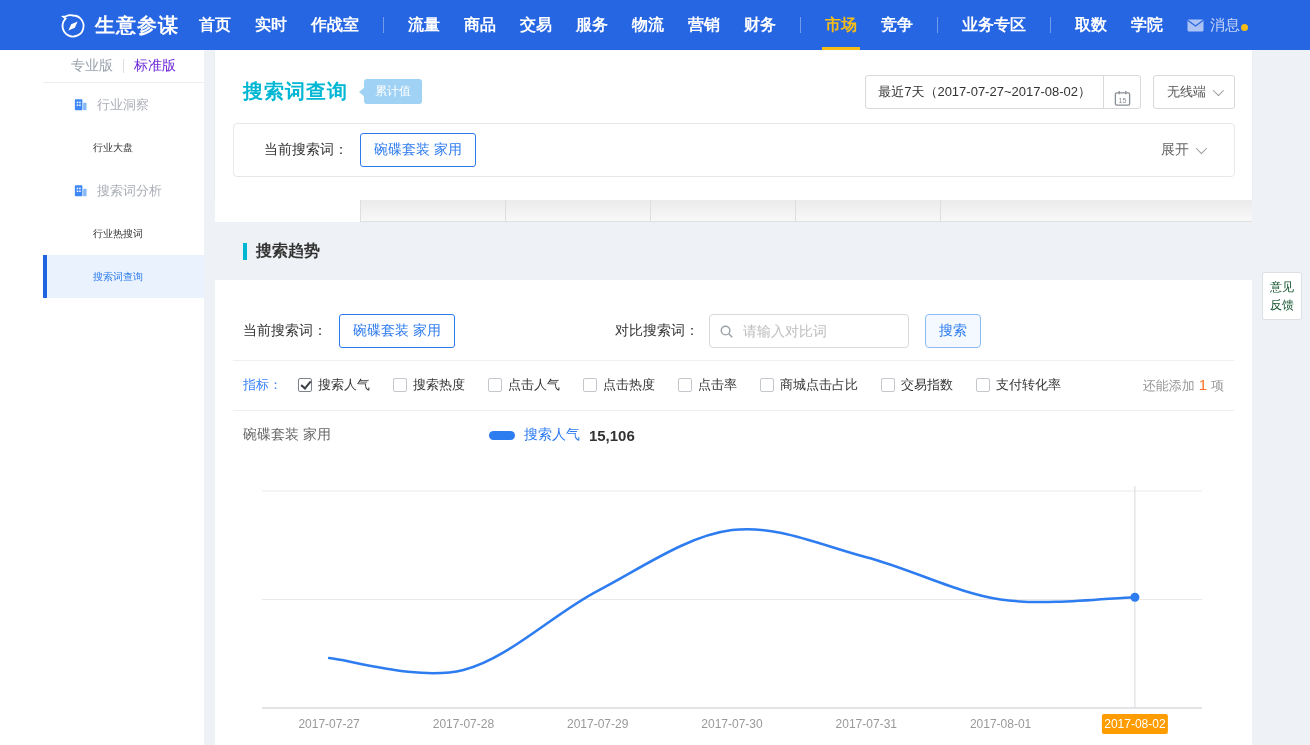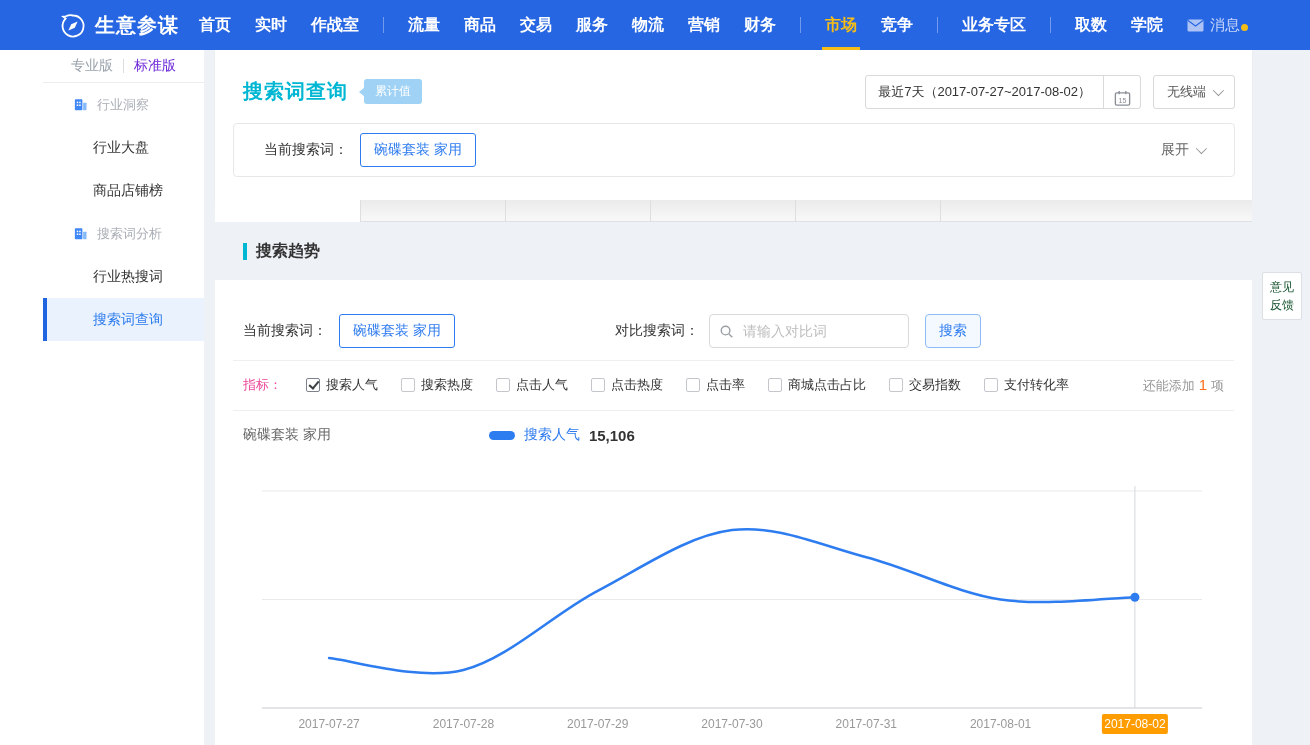--- a/index.html
+++ b/index.html
@@ -19,21 +19,21 @@
   
   .workspace{position:absolute;left:204px;top:50px;right:0;bottom:0;background:#eef1f5;}
   
   .sidebar{position:absolute;left:43px;top:50px;width:161px;bottom:0;background:#fff;z-index:2;}
   .side-versions{height:32px;display:flex;align-items:center;justify-content:center;font-size:14px;border-bottom:1px solid #ededed;}
   .ver-pro{color:#9aa3ad;cursor:pointer;}
   .ver-std{color:#6d28d9;cursor:pointer;}
   .ver-sep{width:1px;height:14px;background:#ddd;margin:0 10px;}
   .side-section{height:43px;display:flex;align-items:center;padding-left:30px;color:#a9adb5;font-size:13px;cursor:pointer;}
   .side-section svg{margin-right:9px;}
-  .side-item{height:43px;display:flex;align-items:center;padding-left:50px;color:#333;font-size:14px;cursor:pointer;}
+  .side-item{height:43px;display:flex;align-items:center;padding-left:50px;color:#333;font-size:10px;cursor:pointer;}
   .side-item.selected{background:#e9f2fd;color:#2d7bee;border-left:4px solid #2065df;padding-left:46px;}
   
   .header-card{position:absolute;left:215px;top:50px;width:1037px;height:150px;background:#fff;z-index:1;box-shadow:0 1px 2px rgba(0,0,0,.05);}
   .page-title-row{position:absolute;left:28px;top:28px;display:flex;align-items:center;}
   .page-title{font-size:20px;font-weight:bold;color:#00b7d3;letter-spacing:1px;}
   .title-badge{position:relative;margin-left:16px;background:#9fd2f5;color:#fff;font-size:12px;padding:4px 11px;border-radius:3px;}
   .title-badge::before{content:"";position:absolute;left:-5px;top:50%;margin-top:-5px;border-top:5px solid transparent;border-bottom:5px solid transparent;border-right:6px solid #9fd2f5;}
   .date-controls{position:absolute;right:17px;top:25px;display:flex;gap:12px;}
   .date-box{display:flex;align-items:center;height:32px;border:1px solid #d9d9d9;border-radius:3px;background:#fff;cursor:pointer;}
   .date-text{padding:0 12px;font-size:13px;color:#333;}
@@ -57,21 +57,21 @@
   .main-card{position:absolute;left:215px;top:280px;width:1037px;height:465px;background:#fff;z-index:1;}
   .row1{position:absolute;left:28px;top:32px;right:28px;height:38px;display:flex;align-items:center;}
   .cmp-label{margin-left:160px;font-size:14px;color:#333;}
   .cmp-input{margin-left:10px;width:200px;height:34px;border:1px solid #d9d9d9;border-radius:4px;display:flex;align-items:center;box-sizing:border-box;background:#fff;}
   .cmp-input input{border:none;outline:none;width:155px;font-size:14px;color:#333;font-family:inherit;background:transparent;}
   .cmp-input input::placeholder{color:#bdbdbd;}
   .cmp-input svg{margin:0 7px 0 9px;}
   .search-btn{margin-left:16px;height:34px;padding:0 13px;border:1px solid #8cbcf7;background:#f4f9ff;color:#2d7bee;font-size:14px;border-radius:4px;cursor:pointer;font-family:inherit;}
   .hr1{position:absolute;left:18px;right:18px;top:80px;border-top:1px solid #efefef;}
   .row2{position:absolute;left:28px;top:90px;right:28px;height:30px;display:flex;align-items:center;font-size:13px;}
-  .ind-label{color:#ec4899;margin-right:24px;}
+  .ind-label{color:#3b82f6;margin-right:16px;}
   .chk{display:flex;align-items:center;margin-right:23px;cursor:pointer;color:#333;}
   .cb{position:relative;width:14px;height:14px;border:1px solid #c3c7cc;border-radius:2px;background:#fff;margin-right:6px;box-sizing:border-box;}
   .cb.checked{border-color:#7d838c;}
   .cb.checked::after{content:"";position:absolute;left:4px;top:0px;width:4px;height:8px;border-right:2px solid #3c4043;border-bottom:2px solid #3c4043;transform:rotate(40deg);}
   .remain{margin-left:auto;color:#999;}
   .remain b{color:#ff6f1e;font-weight:normal;font-size:15px;margin:0 4px;}
   .hr2{position:absolute;left:18px;right:18px;top:130px;border-top:1px solid #efefef;}
   .row3{position:absolute;left:28px;top:140px;right:28px;height:30px;display:flex;align-items:center;}
   .legend-term{color:#666;font-size:14px;}
   .legend-item{margin-left:158px;display:flex;align-items:center;cursor:pointer;}
@@ -141,21 +141,20 @@
             <rect x="2" y="2.5" width="8" height="11.5" rx="0.8" fill="#3f87f5"></rect>
             <rect x="10.8" y="6" width="3.6" height="8" rx="0.6" fill="#86b9f8"></rect>
             <rect x="4" y="5" width="1.6" height="1.6" fill="#fff"></rect>
             <rect x="6.6" y="5" width="1.6" height="1.6" fill="#fff"></rect>
             <rect x="4" y="8" width="1.6" height="1.6" fill="#fff"></rect>
             <rect x="6.6" y="8" width="1.6" height="1.6" fill="#fff"></rect>
           </svg>
           <span>行业洞察</span>
         </div>
         <div class="side-item">行业大盘</div>
-        <div class="side-item">商品店铺榜</div>
         <div class="side-section">
           <svg width="15" height="15" viewBox="0 0 16 16">
             <rect x="2" y="2.5" width="8" height="11.5" rx="0.8" fill="#3f87f5"></rect>
             <rect x="10.8" y="6" width="3.6" height="8" rx="0.6" fill="#86b9f8"></rect>
             <rect x="4" y="5" width="1.6" height="1.6" fill="#fff"></rect>
             <rect x="6.6" y="5" width="1.6" height="1.6" fill="#fff"></rect>
             <rect x="4" y="8" width="1.6" height="1.6" fill="#fff"></rect>
             <rect x="6.6" y="8" width="1.6" height="1.6" fill="#fff"></rect>
           </svg>
           <span>搜索词分析</span>

